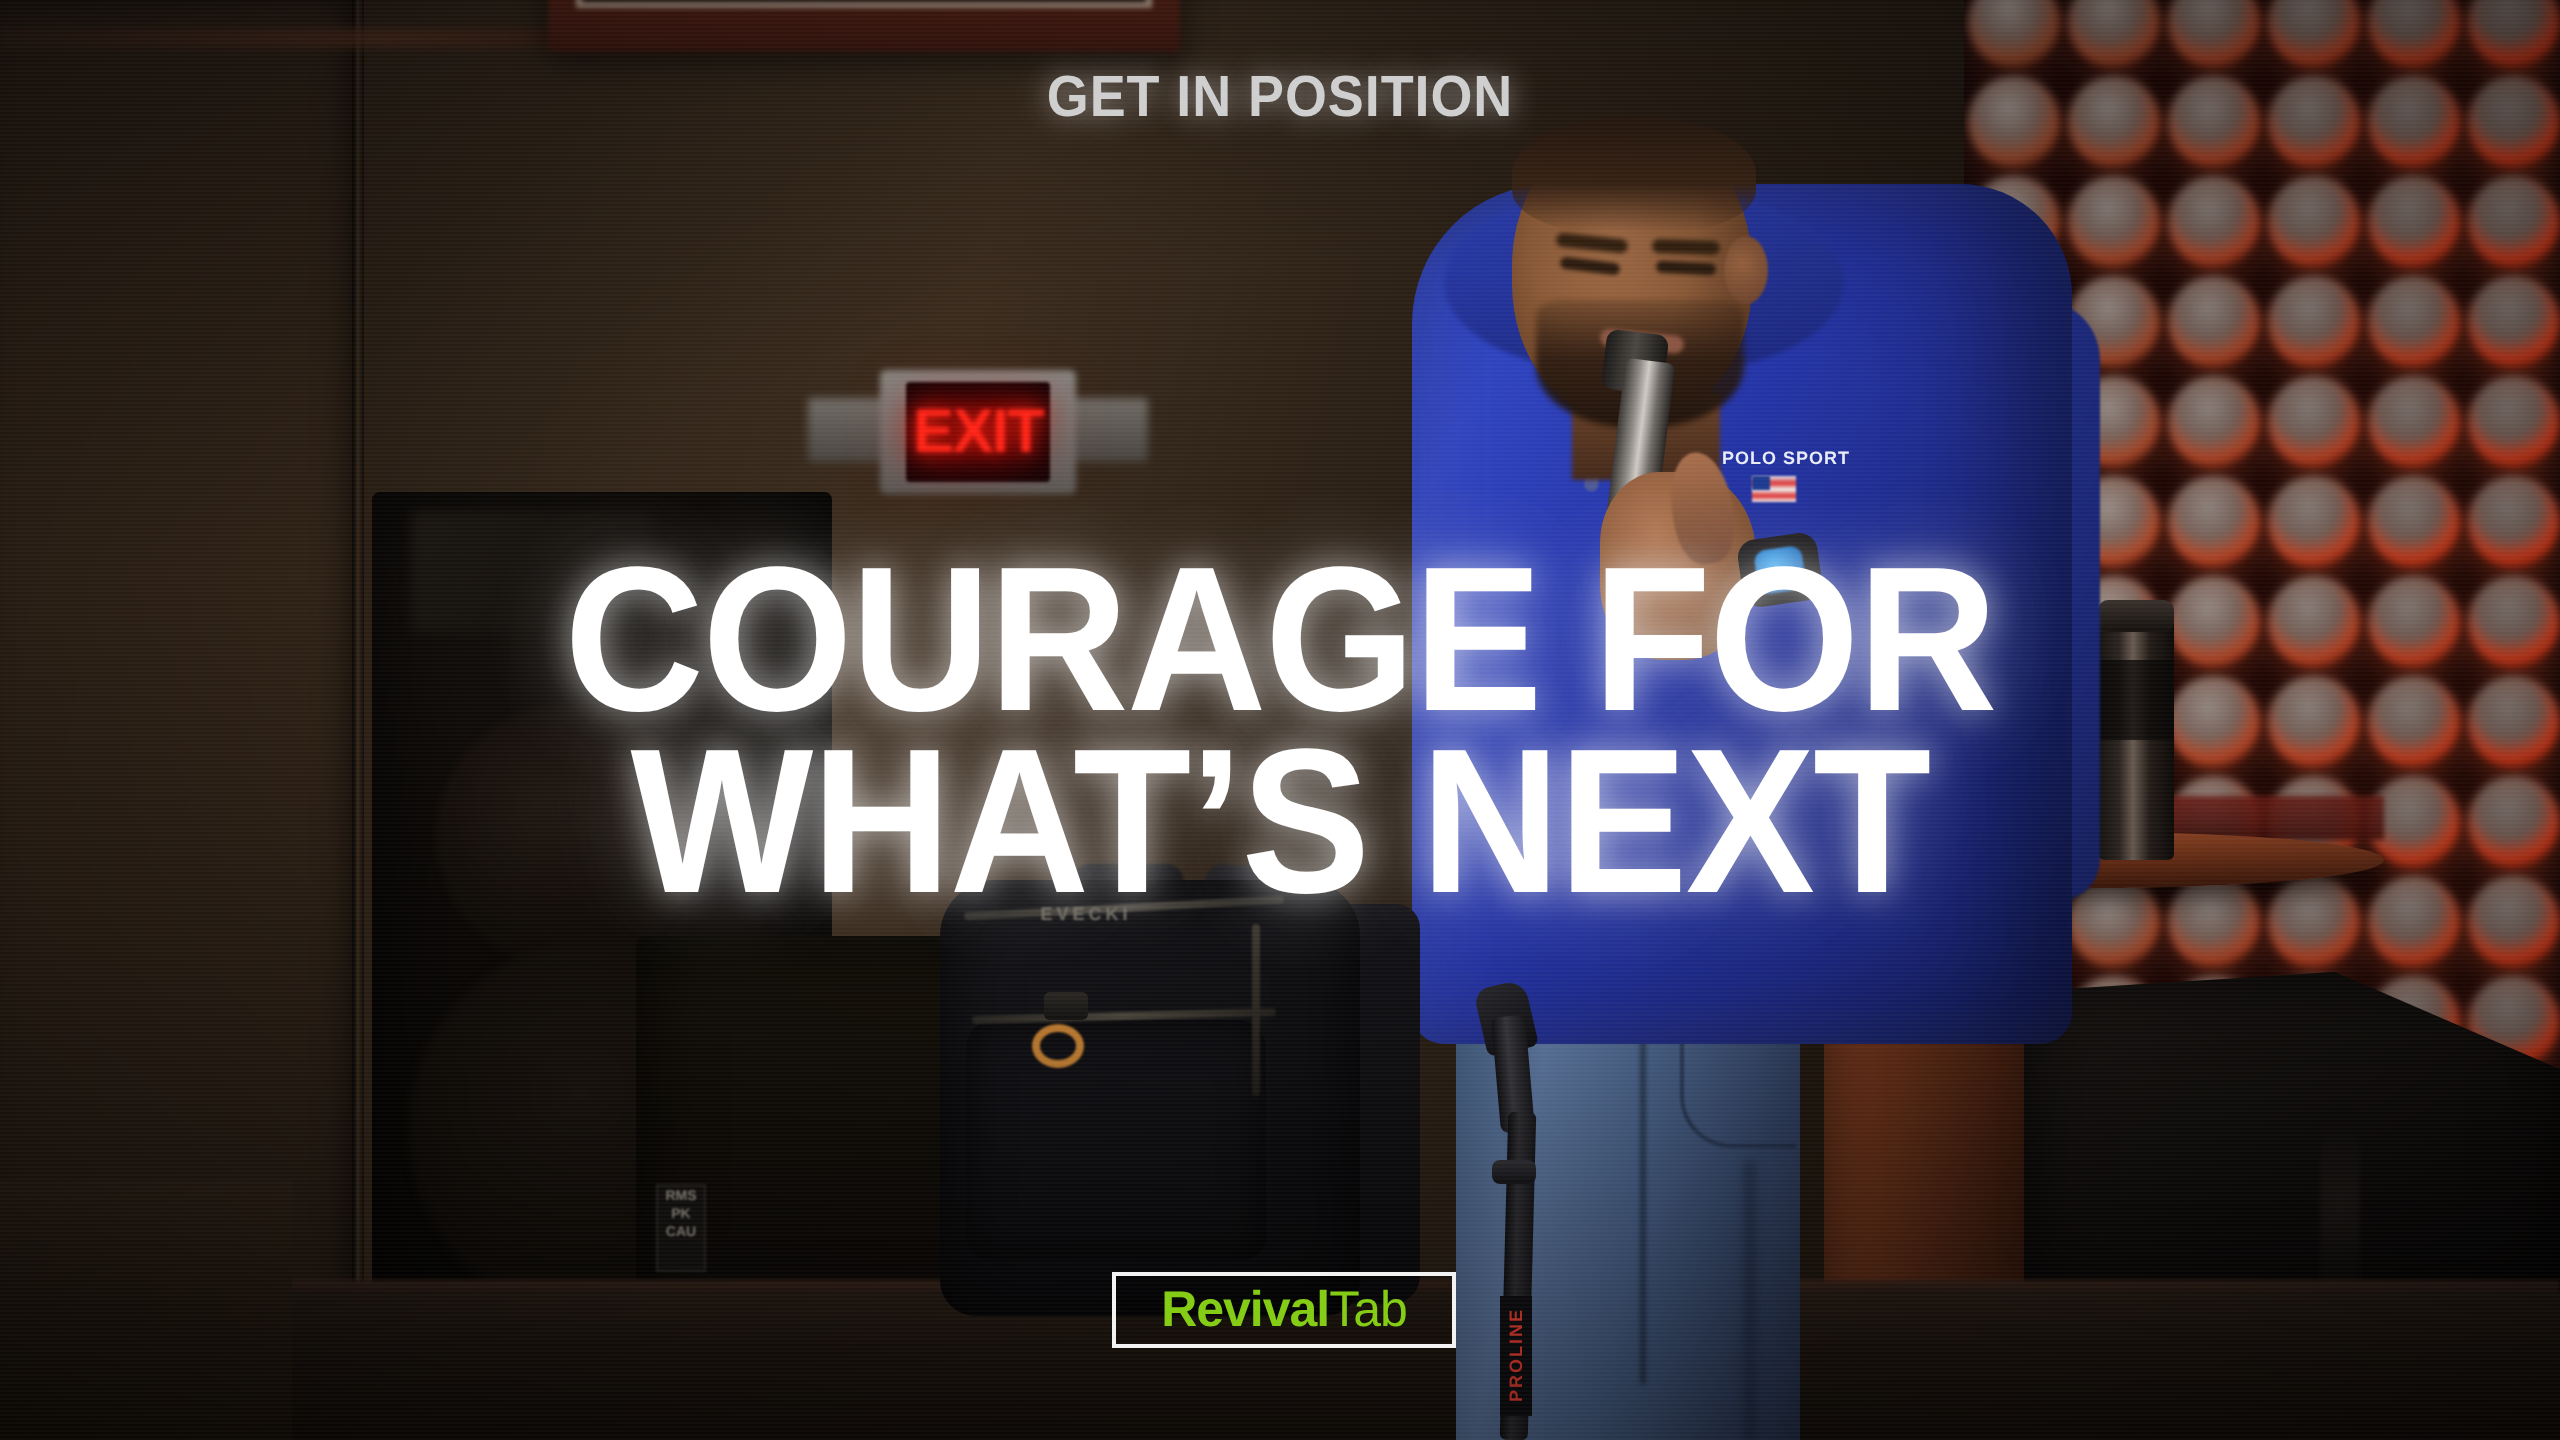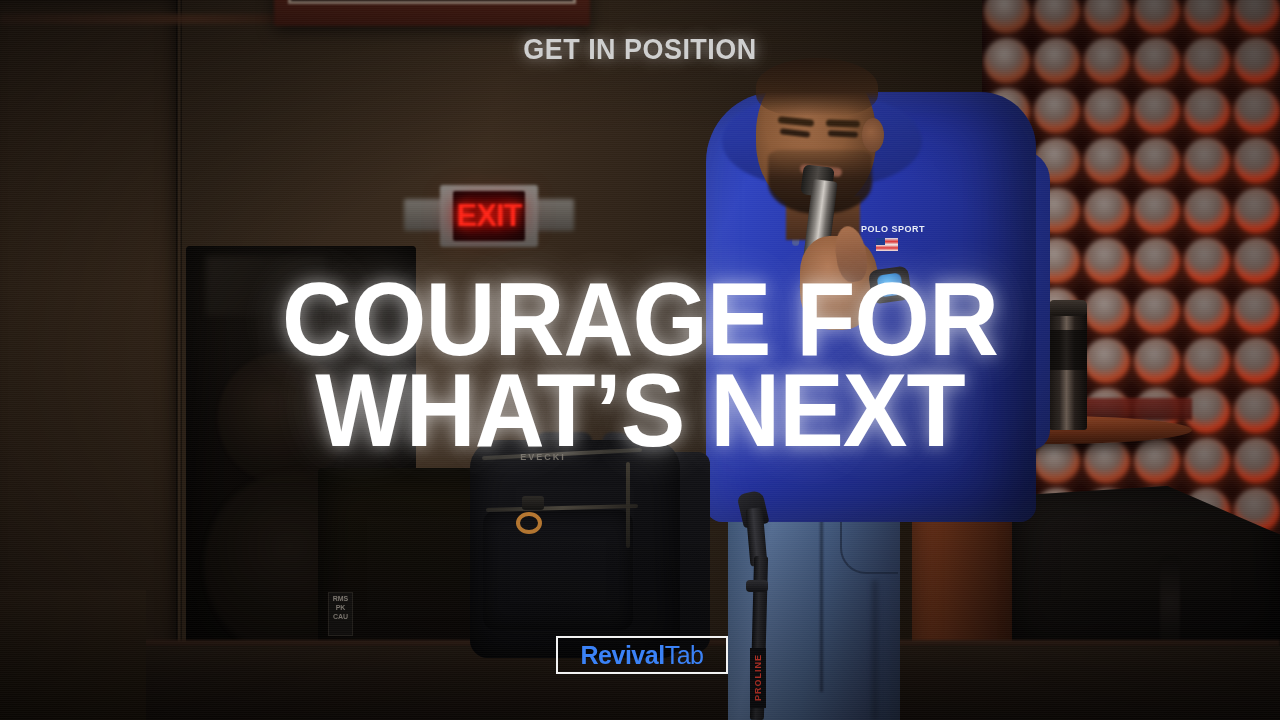--- a/index.html
+++ b/index.html
@@ -457,21 +457,21 @@
   }
   .headline .ln{ display:block; }
 
   .logo-box{
     position:absolute; left:556px; top:636px; width:172px; height:38px;
     border:2px solid #f2f2f2;
     display:flex; align-items:center; justify-content:center;
     background:rgba(0,0,0,.10);
   }
   .logo-text{
-    font-size:25px; line-height:25px; color:#3b82f6;
+    font-size:25px; line-height:25px; color:#84cc16;
     font-family:"Liberation Sans", sans-serif;
     letter-spacing:-.5px; white-space:nowrap;
   }
   .logo-a{ font-weight:bold; }
   .logo-b{ font-weight:normal; }
 </style>
 </head>
 <body>
 
 <div id="stage">

